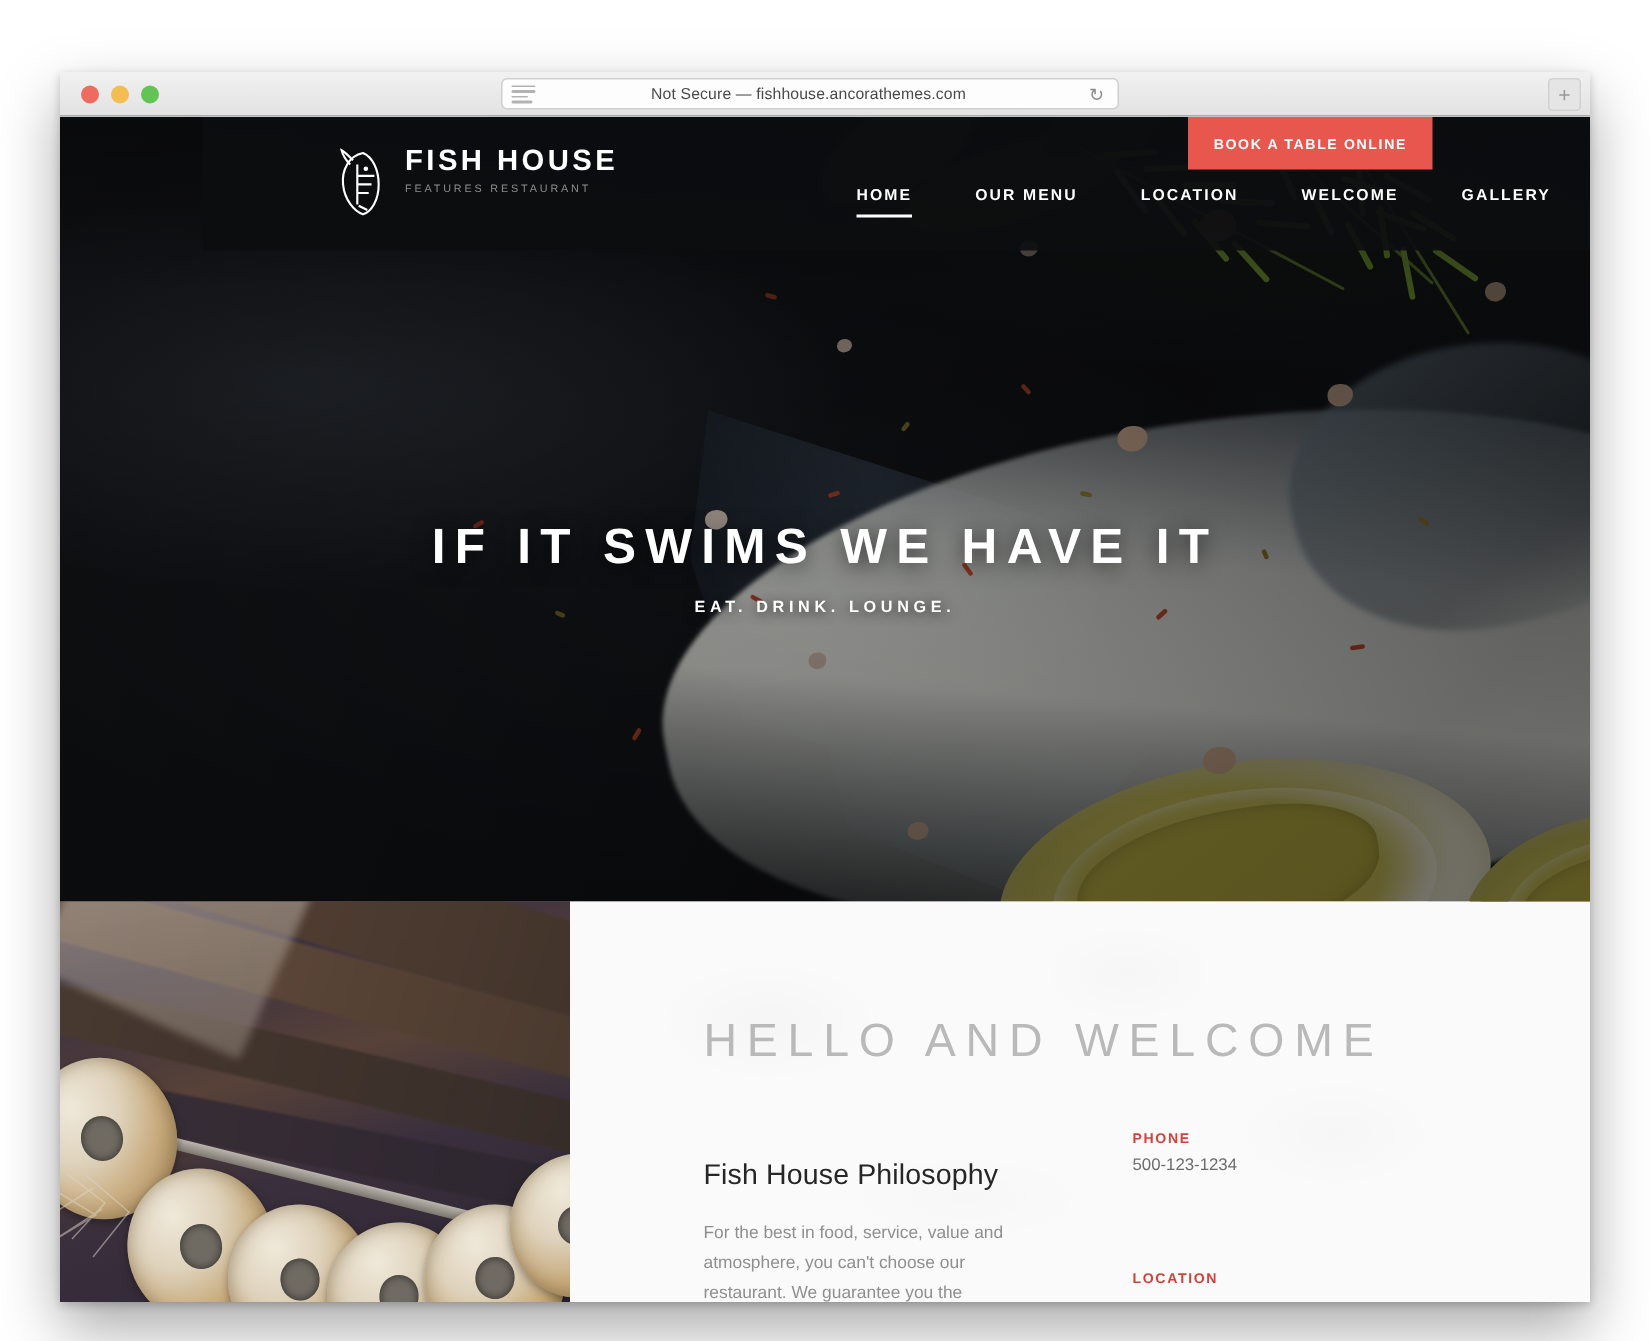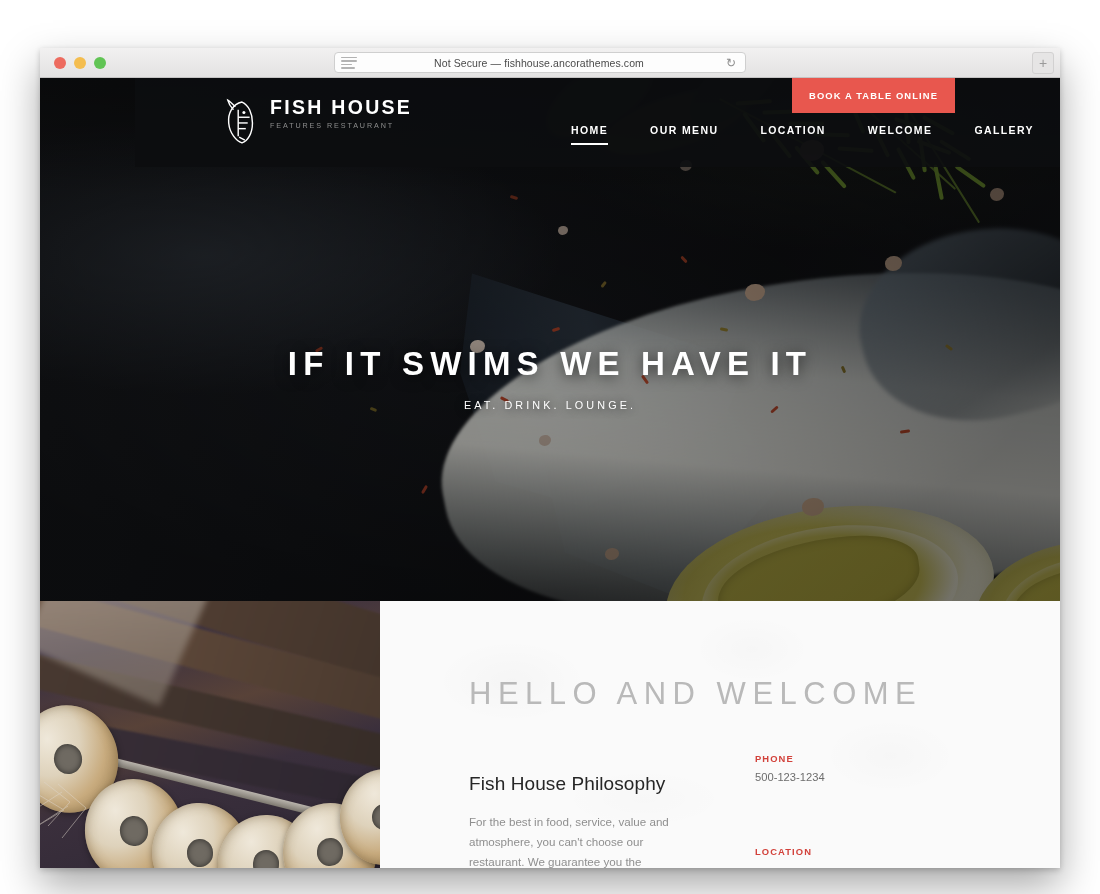--- a/index.html
+++ b/index.html
@@ -187,21 +187,21 @@
 
   
   .hero-copy { position:absolute; left:0; right:0; top:267px; text-align:center; z-index:4; }
   .hero-title {
     font-size:33px; font-weight:bold; color:#ffffff;
     letter-spacing:6.2px;
     text-shadow:0 2px 14px rgba(0,0,0,.65);
   }
   .hero-sub {
     margin-top:16px;
-    font-size:10.8px; font-weight:normal; color:#ffffff;
+    font-size:10.8px; font-weight:bold; color:#ffffff;
     letter-spacing:3.1px;
     text-shadow:0 1px 8px rgba(0,0,0,.7);
   }
 
   
   .split { position:relative; width:940px; height:267px; display:flex; }
   .photo-pane { position:relative; width:340px; height:267px; overflow:hidden; background:#2a2230; }
   .wood {
     position:absolute; inset:0;
     background:

